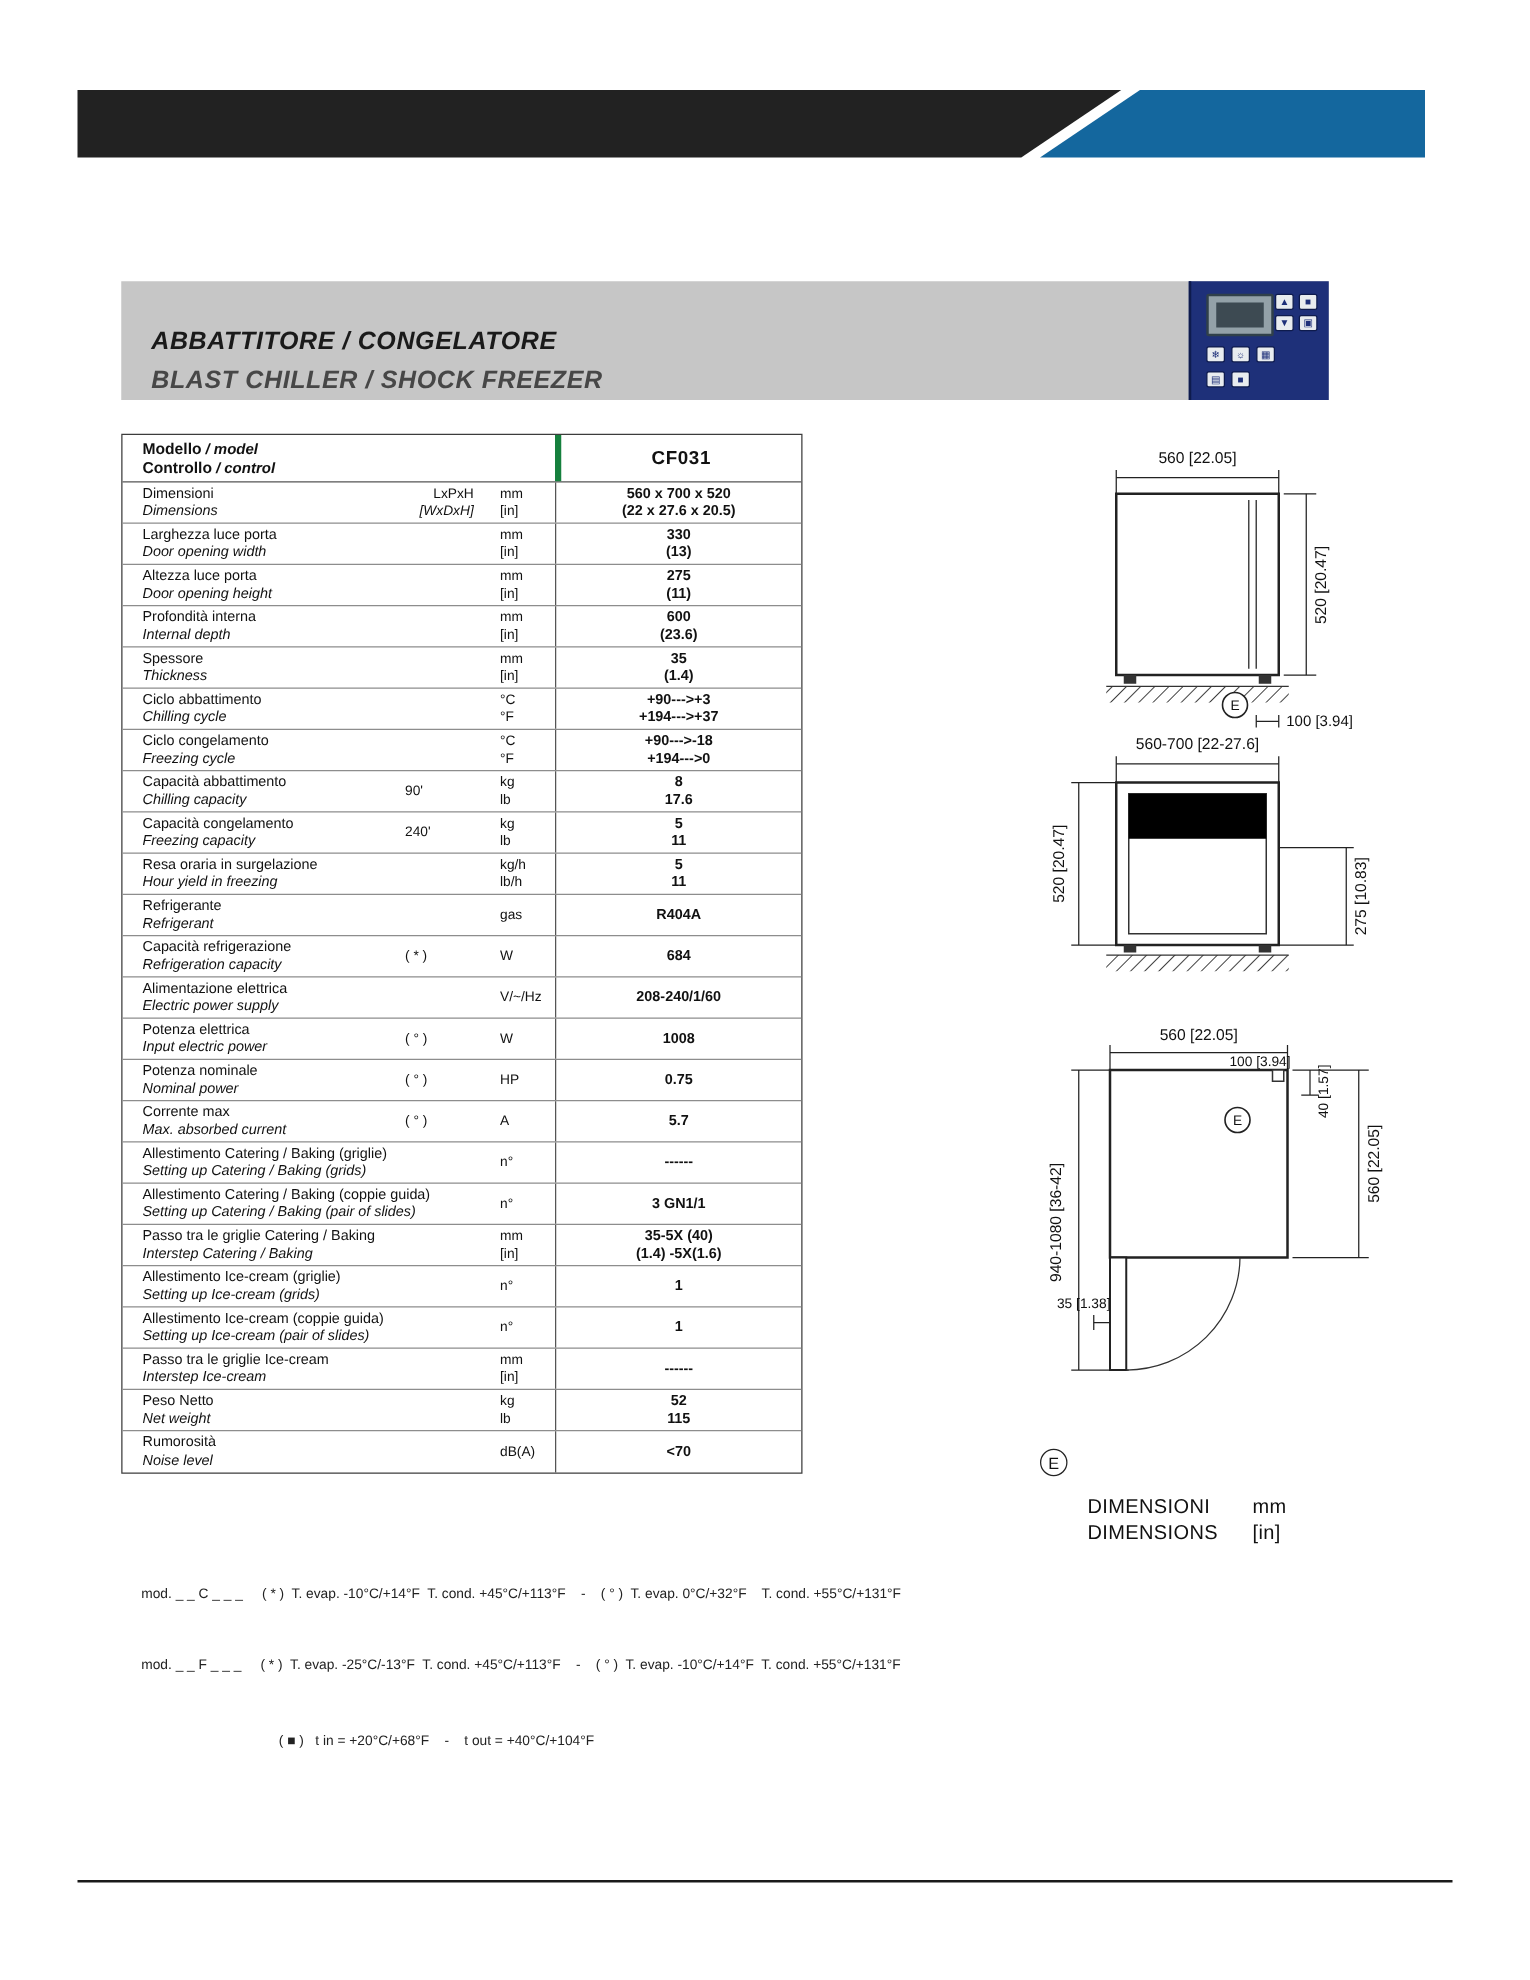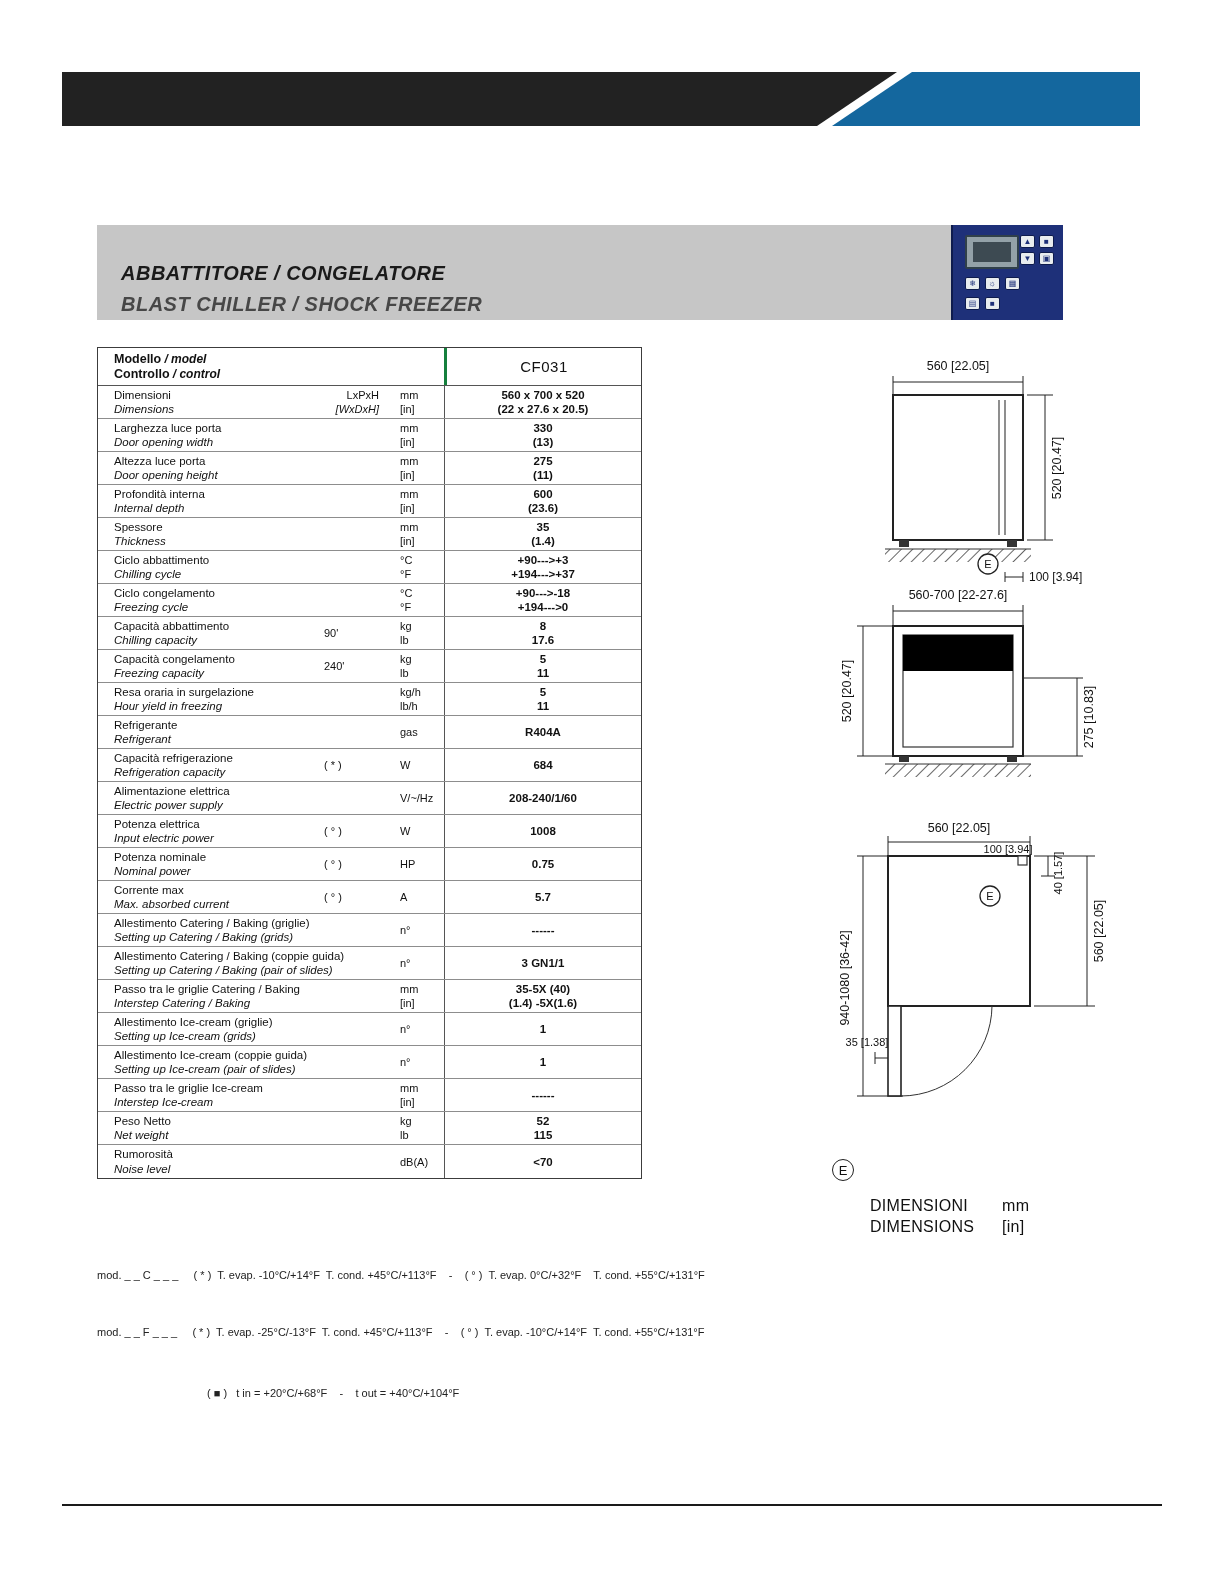--- a/index.html
+++ b/index.html
@@ -23,35 +23,35 @@
   .cp-row1 { position:absolute; left:12px; top:52px; display:flex; gap:5px; }
   .cp-row2 { position:absolute; left:12px; top:72px; display:flex; gap:5px; }
   .cp-btn { width:15px; height:13px; background:#e8ecef; border:1px solid #0e1b4d; border-radius:2px; font-size:8px; line-height:11px; text-align:center; color:#1e3079; overflow:hidden; }
 
   
   .spec-table { position:absolute; left:97px; top:347px; width:545px; border:1.5px solid #3c3c3c; background:#fff; font-size:11.5px; }
   .table-header { display:flex; height:38px; border-bottom:1px solid #555; }
   .th-left { width:346px; padding:2px 0 2px 16px; display:flex; flex-direction:column; justify-content:space-evenly; }
   .th-left .b { font-weight:bold; font-size:12.5px; }
   .th-left .i { font-style:italic; font-weight:bold; font-size:12px; }
-  .th-value { flex:1; border-left:3px solid #15803d; display:flex; align-items:center; justify-content:center; font-weight:normal; font-size:15px; letter-spacing:0.5px; }
+  .th-value { flex:1; border-left:5px solid #15803d; display:flex; align-items:center; justify-content:center; font-weight:bold; font-size:15px; letter-spacing:0.5px; }
 
   .spec-row { display:flex; height:33px; border-bottom:1px solid #8d8d8d; }
   .spec-row:last-child { border-bottom:none; }
   .cell { display:flex; flex-direction:column; justify-content:space-evenly; overflow:visible; }
   .cell-label { width:226px; padding-left:16px; white-space:nowrap; }
   .lab-en { font-style:italic; }
   .cell-note { width:58px; align-items:flex-end; padding-right:3px; font-size:11px; }
   .cell-note.mid { align-items:flex-start; padding-right:0; }
   .cell-note .i { font-style:italic; }
   .cell-unit { width:62px; padding-left:18px; font-size:11px; }
   .cell-value { flex:1; border-left:1px solid #555; text-align:center; font-weight:bold; white-space:nowrap; }
 
   
-  .footnotes { position:absolute; left:97px; top:1228px; font-size:11px; color:#222; line-height:19px; white-space:pre; }
+  .footnotes { position:absolute; left:113px; top:1228px; font-size:11px; color:#222; line-height:19px; white-space:pre; }
   .footnote-3 { margin-left:110px; margin-top:4px; }
 
   
   .drawing { position:absolute; }
   svg text { font-family:"Liberation Sans", sans-serif; fill:#111; }
 
   
   .legend { position:absolute; left:832px; top:1155px; }
   .legend-row { display:flex; align-items:flex-start; gap:16px; }
   .e-circle { width:22px; height:22px; border:1.5px solid #222; border-radius:50%; display:inline-flex; align-items:center; justify-content:center; font-size:13px; margin-top:4px; }

